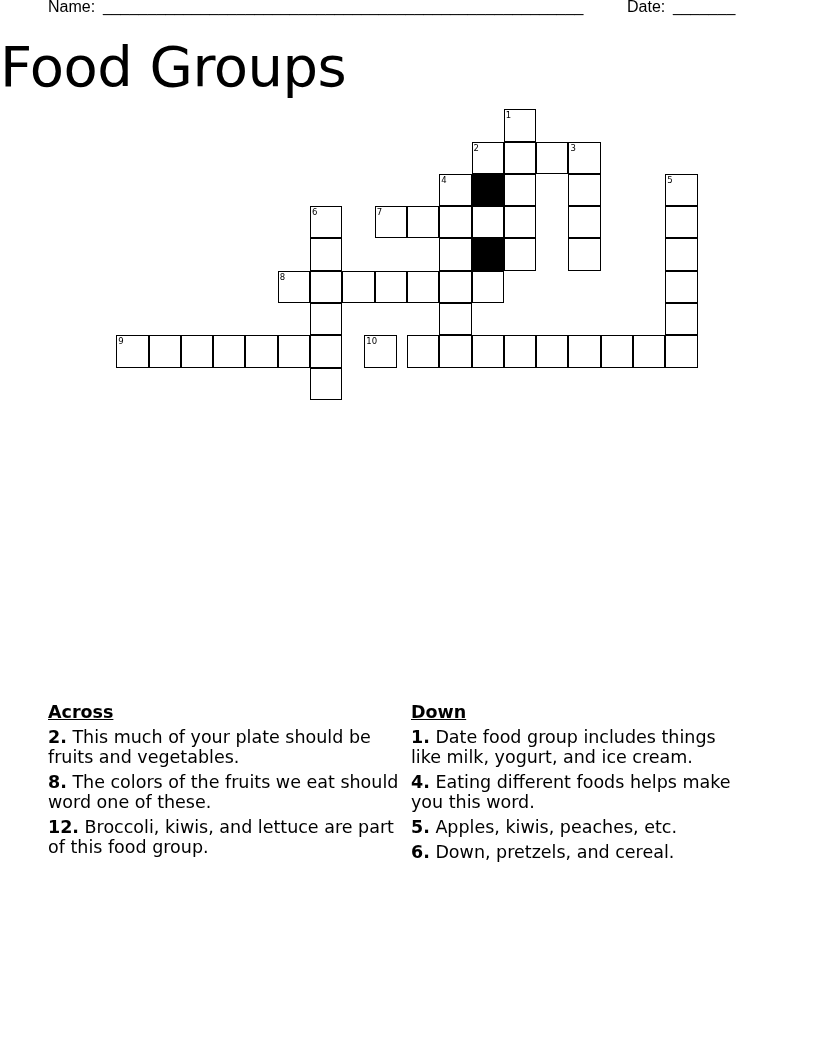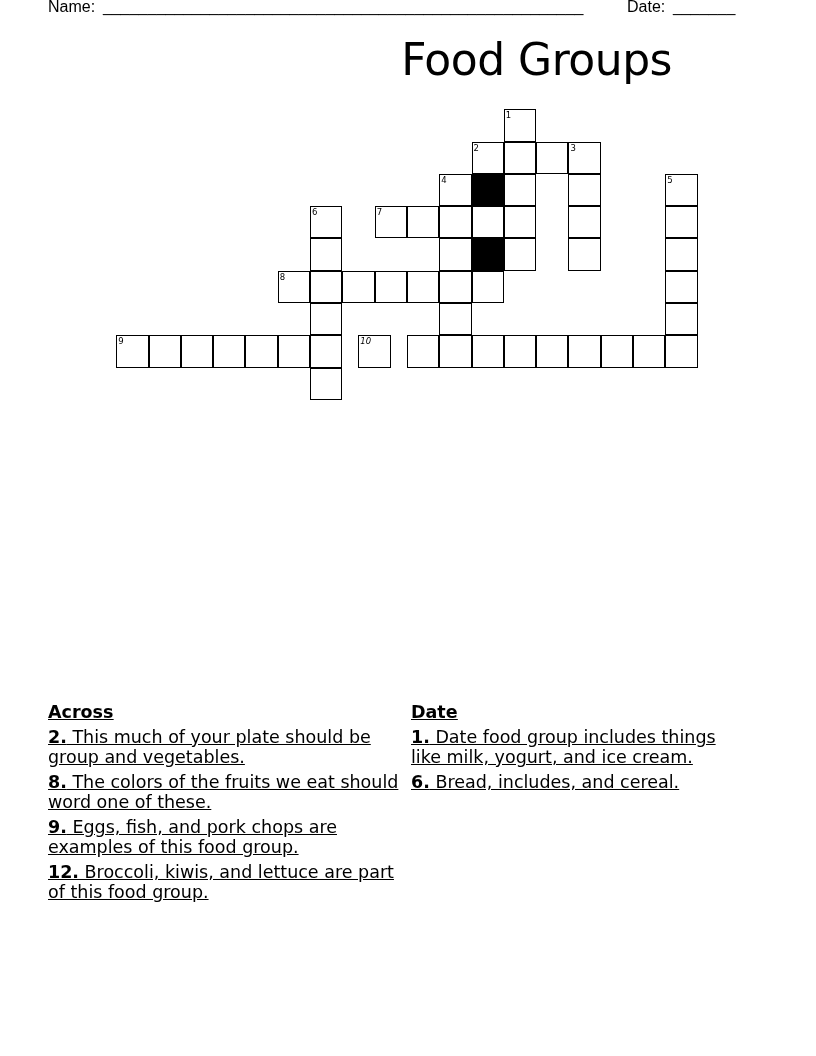--- a/index.html
+++ b/index.html
@@ -7,38 +7,38 @@
   .header-line {
     position: absolute; top: -2px; left: 48px;
     font-family: "Liberation Sans", sans-serif; font-size: 16px;
     white-space: nowrap;
   }
   .header-line .name-label { position: absolute; left: 0; top: 0; }
   .header-line .name-blank { position: absolute; left: 55px; top: 0; }
   .header-line .date-label { position: absolute; left: 579px; top: 0; }
   .header-line .date-blank { position: absolute; left: 625px; top: 0; }
   .title {
-    position: absolute; top: 34px; left: 0; width: 672px; text-align: right;
-    font-family: "DejaVu Sans", sans-serif; font-size: 44px; font-weight: normal;
+    position: absolute; top: 34px; left: 0; width: 672px; text-align: left;
+    font-family: "DejaVu Sans", sans-serif; font-size: 56px; font-weight: normal;
     letter-spacing: -0.5px;
   }
   .grid { position: absolute; left: 117px; top: 110px; }
   .cell {
     position: absolute; width: 32.3px; height: 32.3px; box-sizing: border-box;
     border: 1.5px solid #000; background: #fff;
     margin-left: -0.75px; margin-top: -0.75px;
   }
   .cell.block { background: #000; }
   .cell .num {
     position: absolute; left: 1px; top: 0px;
     font-family: "DejaVu Sans", sans-serif; font-size: 8.5px; line-height: 10px;
   }
   .clues {
     position: absolute; top: 702px;
-    font-family: "DejaVu Sans", sans-serif; font-size: 17.5px; line-height: 20px; text-decoration: underline;
+    font-family: "DejaVu Sans", sans-serif; font-size: 17.5px; line-height: 20px;
   }
   .clues.across { left: 48px; width: 355px; }
   .clues.down { left: 411px; width: 340px; }
   .clues h3 {
     margin: 0 0 5px 0; font-size: 17.5px; font-weight: bold; text-decoration: underline;
   }
   .clue { margin: 0 0 5px 0; }
   .clue b { font-weight: bold; }
 </style>
 </head>
@@ -107,40 +107,41 @@
     <div class="cell" style="left: 549.1px; top: 193.8px;"></div>
     <div class="cell" style="left: 0px; top: 226.1px;">
       <span class="num">9</span>
     </div>
     <div class="cell" style="left: 32.3px; top: 226.1px;"></div>
     <div class="cell" style="left: 64.6px; top: 226.1px;"></div>
     <div class="cell" style="left: 96.9px; top: 226.1px;"></div>
     <div class="cell" style="left: 129.2px; top: 226.1px;"></div>
     <div class="cell" style="left: 161.5px; top: 226.1px;"></div>
     <div class="cell" style="left: 193.8px; top: 226.1px;"></div>
-    <div class="cell" style="left: 242px; top: 226.1px; font-style: italic;">
+    <div class="cell" style="left: 248px; top: 226.1px;">
       <span class="num">10</span>
     </div>
     <div class="cell" style="left: 290.7px; top: 226.1px;"></div>
     <div class="cell" style="left: 323px; top: 226.1px;"></div>
     <div class="cell" style="left: 355.3px; top: 226.1px;"></div>
     <div class="cell" style="left: 387.6px; top: 226.1px;"></div>
     <div class="cell" style="left: 419.9px; top: 226.1px;"></div>
     <div class="cell" style="left: 452.2px; top: 226.1px;"></div>
     <div class="cell" style="left: 484.5px; top: 226.1px;"></div>
     <div class="cell" style="left: 516.8px; top: 226.1px;"></div>
     <div class="cell" style="left: 549.1px; top: 226.1px;"></div>
     <div class="cell" style="left: 193.8px; top: 258.4px;"></div>
   </div>
 
 <div class="clues across">
   <h3>Across</h3>
-  <div class="clue"><b>2.</b><span> This much of your plate should be group and vegetables.</span></div>
+  <div class="clue"><b>2.</b><span> This much of your plate should be fruits and vegetables.</span></div>
   <div class="clue"><b>8.</b><span> The colors of the fruits we eat should word one of these.</span></div>
-  <div class="clue"><b>9.</b><span> Eggs, fish, and pork chops are examples of this food group.</span></div>
   <div class="clue"><b>12.</b><span> Broccoli, kiwis, and lettuce are part of this food group.</span></div>
 </div>
 
 <div class="clues down">
-  <h3>Date</h3>
+  <h3>Down</h3>
   <div class="clue"><b>1.</b><span> Date food group includes things like milk, yogurt, and ice cream.</span></div>
-  <div class="clue"><b>6.</b><span> Bread, includes, and cereal.</span></div>
+  <div class="clue"><b>4.</b><span> Eating different foods helps make you this word.</span></div>
+  <div class="clue"><b>5.</b><span> Apples, kiwis, peaches, etc.</span></div>
+  <div class="clue"><b>6.</b><span> Down, pretzels, and cereal.</span></div>
 </div>
 
 </body></html>

